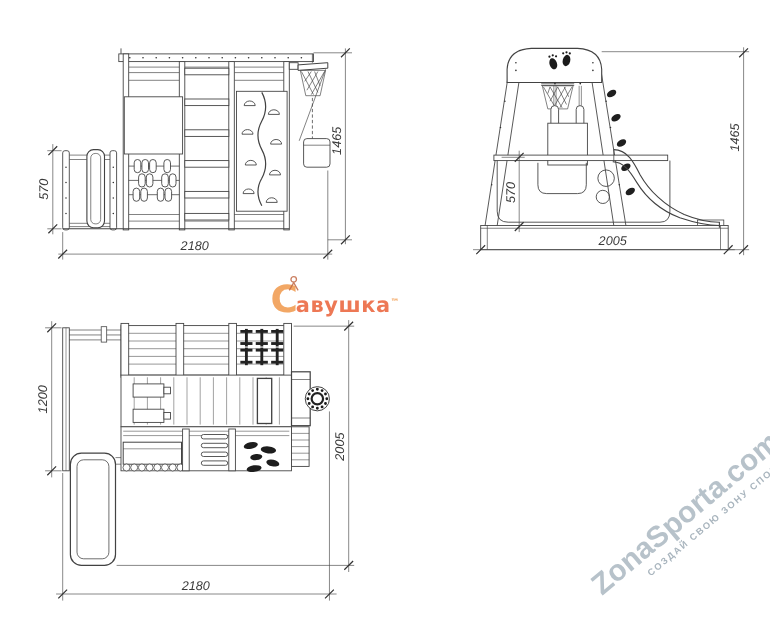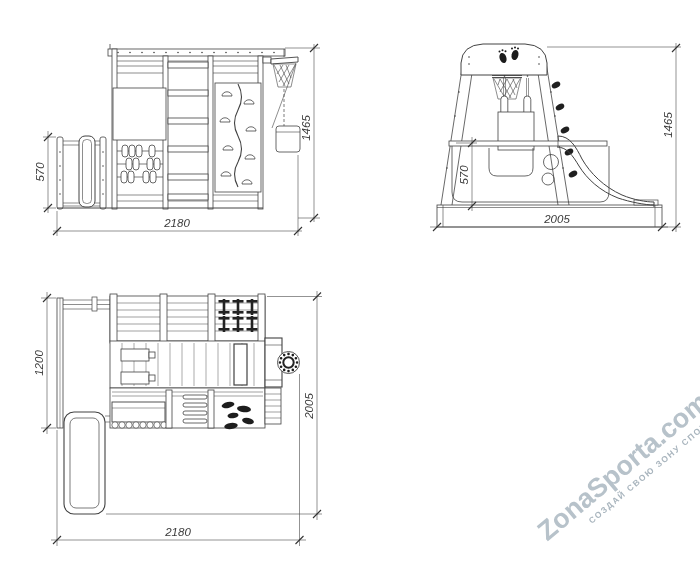--- a/index.html
+++ b/index.html
@@ -309,18 +309,25 @@
       <path d="M57,430 V546 M299.5,374 V546 M51,540 H306"></path>
       <path d="M53,544 L61,536 M295.5,544 L303.5,536" stroke-width="1.1" stroke="#333"></path>
       <text class="dim" text-anchor="middle" x="178" y="536" stroke="none">2180</text>
       <path d="M267,296.5 H322 M106,514 H322 M317,291 V520"></path>
       <path d="M313,300.5 L321,292.5 M313,518 L321,510" stroke-width="1.1" stroke="#333"></path>
       <text class="dim" text-anchor="middle" x="313" y="406" transform="rotate(-90 313 406)" stroke="none">2005</text>
     </g>
   </g>
 </svg>
 
+<div class="logo">
+  <svg class="logo-fig" width="14" height="16">
+    <circle cx="7" cy="4" r="2.5" fill="none" stroke="#b24418" stroke-width="1.2"></circle>
+    <path d="M3,14 L7,7 L11,14" fill="none" stroke="#b24418" stroke-width="1.2"></path>
+  </svg>
+  <span class="logo-c">С</span><span class="logo-rest">авушка</span><span class="logo-tm">™</span>
+</div>
 
 <div class="watermark">
   <div>ZonaSporta.com</div>
   <div class="watermark-tagline">СОЗДАЙ СВОЮ ЗОНУ СПОРТА</div>
 </div>
 </div>
 
 </body></html>

